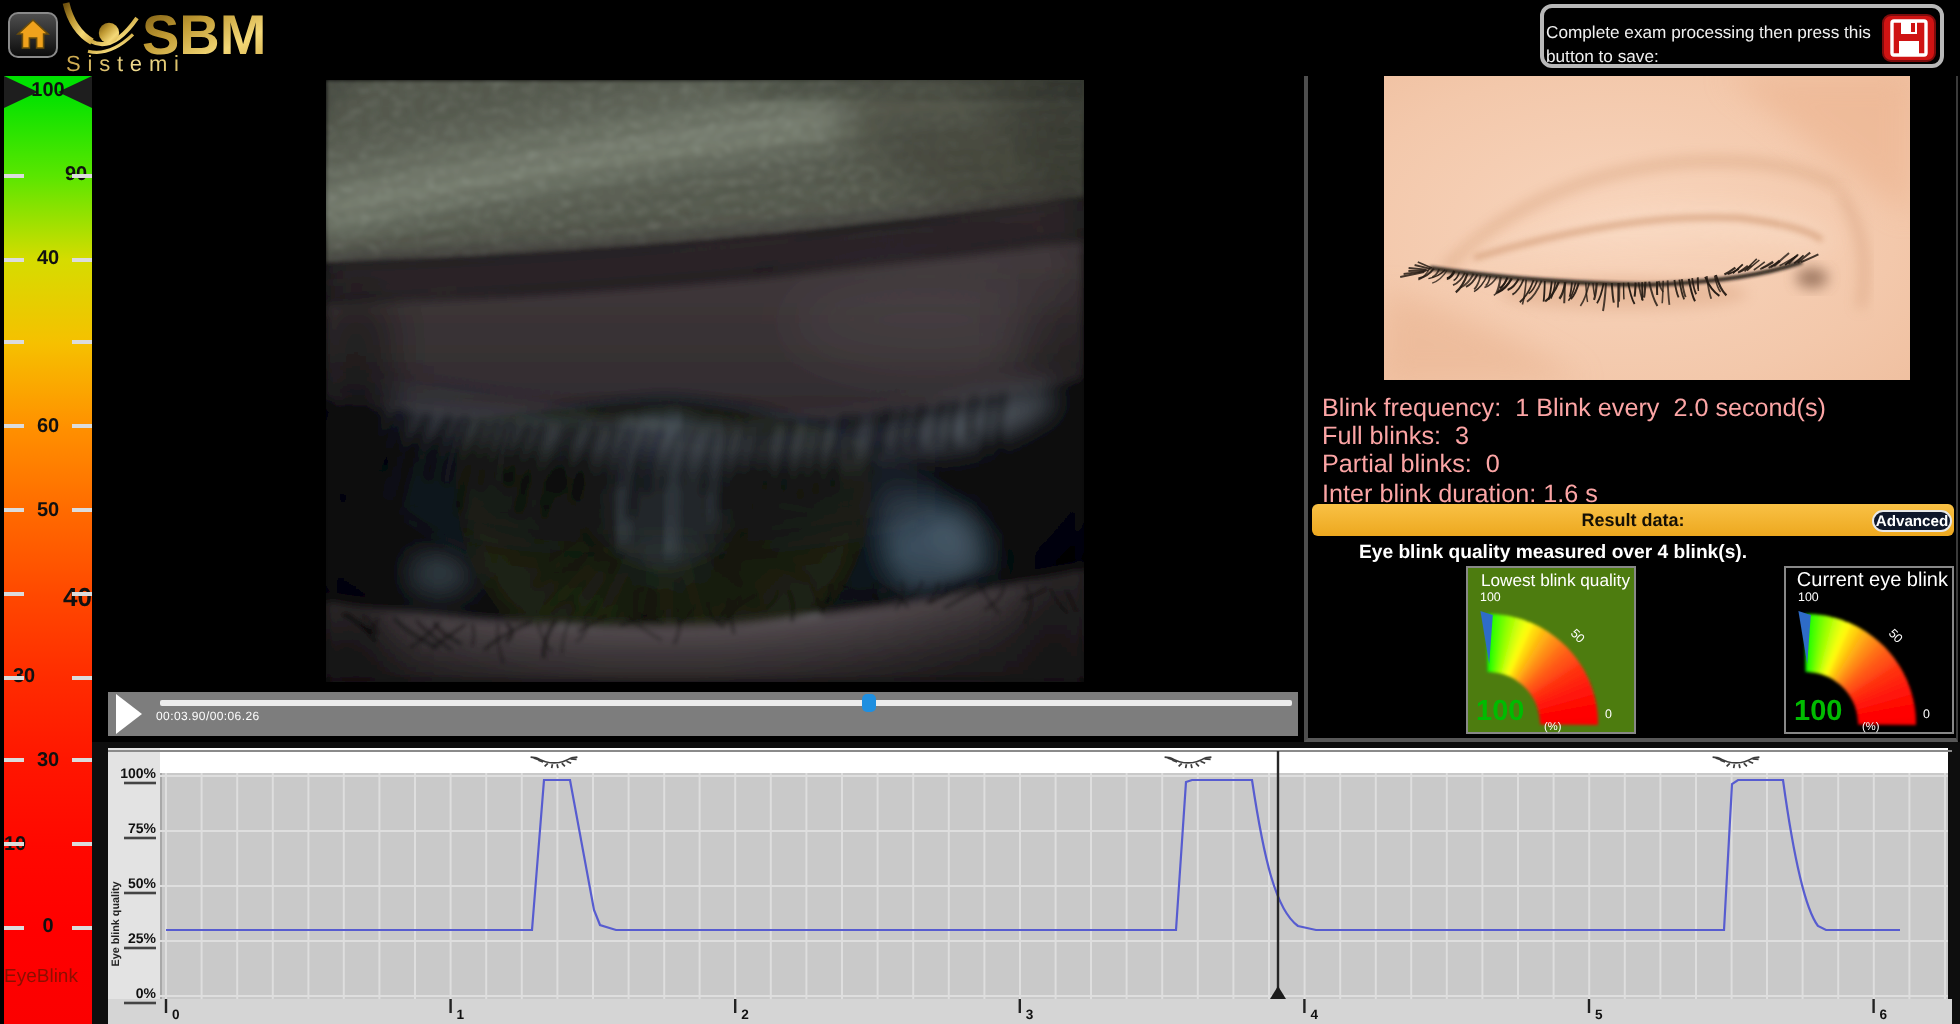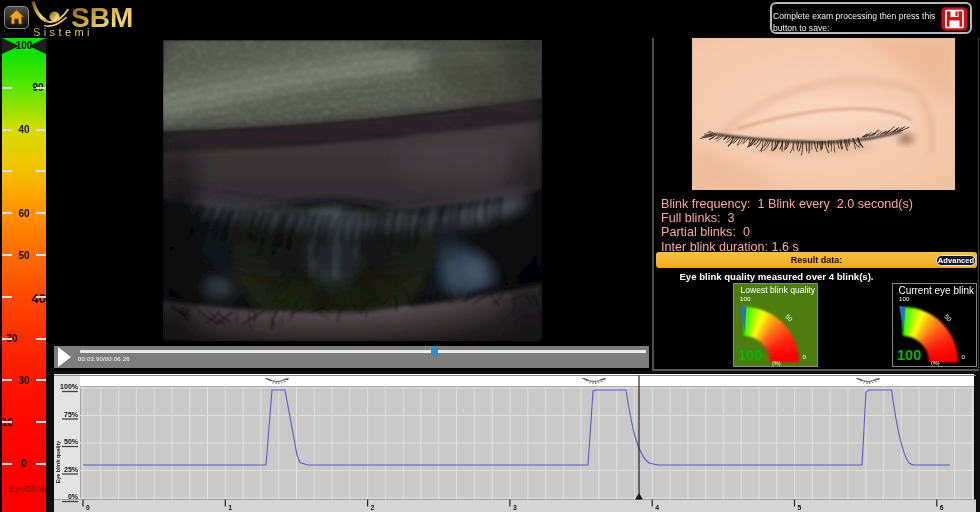--- a/index.html
+++ b/index.html
@@ -68,21 +68,21 @@
 <div class="a" style="left:36px;top:338px;width:10px;height:2px;background:#dcdcdc"></div>
 <div class="a" style="left:2px;top:375px;width:44px;text-align:center;font-size:10px;font-weight:bold;color:#111">30</div>
 <div class="a" style="left:2px;top:379px;width:10px;height:2px;background:#dcdcdc"></div>
 <div class="a" style="left:36px;top:379px;width:10px;height:2px;background:#dcdcdc"></div>
 <div class="a" style="left:2px;top:417px;width:44px;text-align:left;font-size:10px;font-weight:bold;color:#111">10</div>
 <div class="a" style="left:2px;top:421px;width:10px;height:2px;background:#dcdcdc"></div>
 <div class="a" style="left:36px;top:421px;width:10px;height:2px;background:#dcdcdc"></div>
 <div class="a" style="left:2px;top:458px;width:44px;text-align:center;font-size:10px;font-weight:bold;color:#111">0</div>
 <div class="a" style="left:2px;top:463px;width:10px;height:2px;background:#dcdcdc"></div>
 <div class="a" style="left:36px;top:463px;width:10px;height:2px;background:#dcdcdc"></div>
-<div class="a" style="left:2px;top:483px;width:44px;text-align:right;font-size:9.5px;color:#8c0f00">EyeBlink</div>
+<div class="a" style="left:2px;top:483px;width:44px;text-align:left;font-size:9.5px;color:#8c0f00">EyeBlink</div>
 <div class="a" style="left:54px;top:38px;width:596px;height:308px;background:#000"></div>
 <svg class="a" style="left:163px;top:40px" width="379" height="301" viewBox="0 0 379 301">
     <defs>
 <filter id="b1" x="-5%" y="-5%" width="110%" height="110%">
         <feGaussianBlur stdDeviation="1.1"></feGaussianBlur>
       </filter>
 <filter id="b2" x="-30%" y="-30%" width="160%" height="160%">
         <feGaussianBlur stdDeviation="2"></feGaussianBlur>
       </filter>
 <filter id="b4" x="-40%" y="-40%" width="180%" height="180%">

